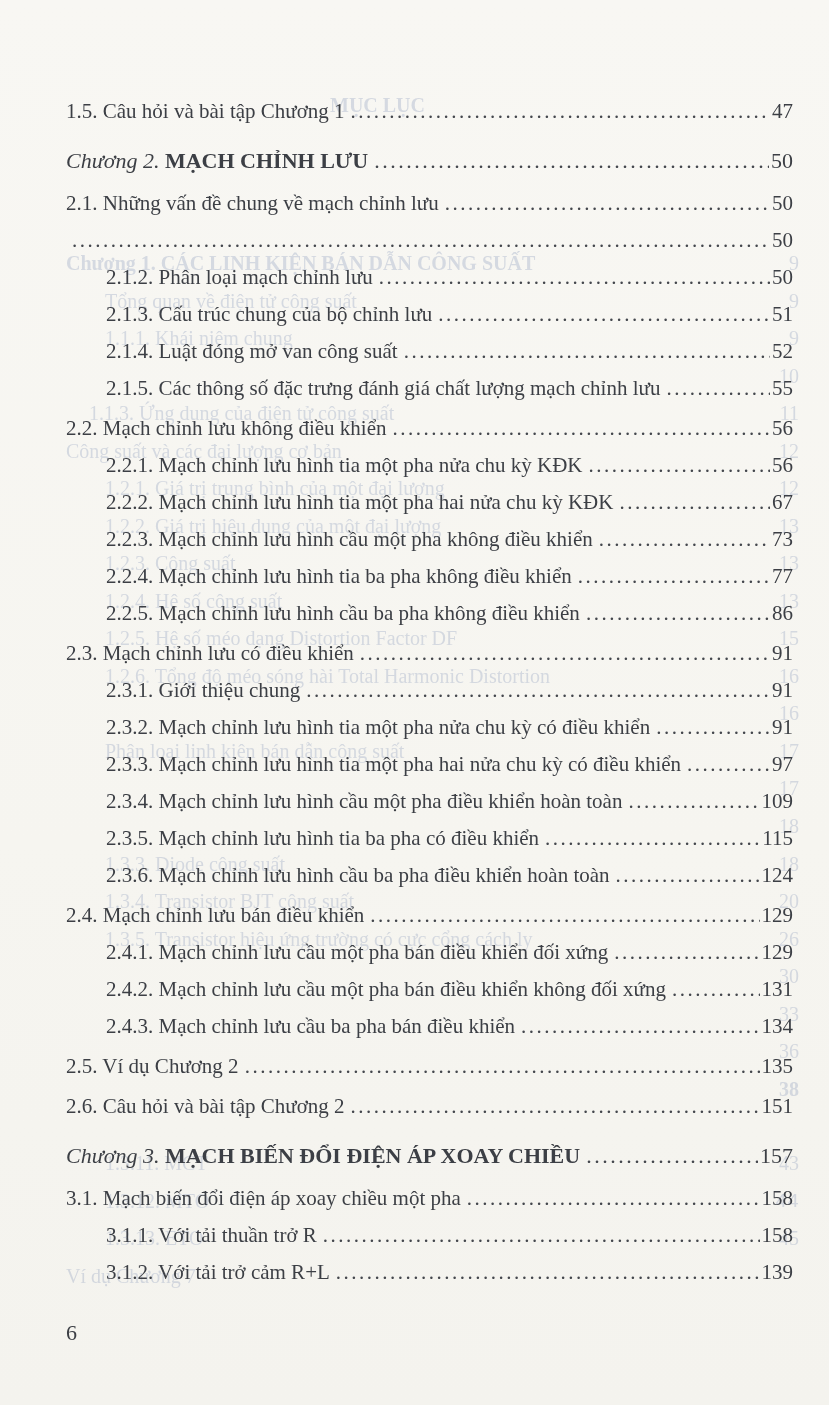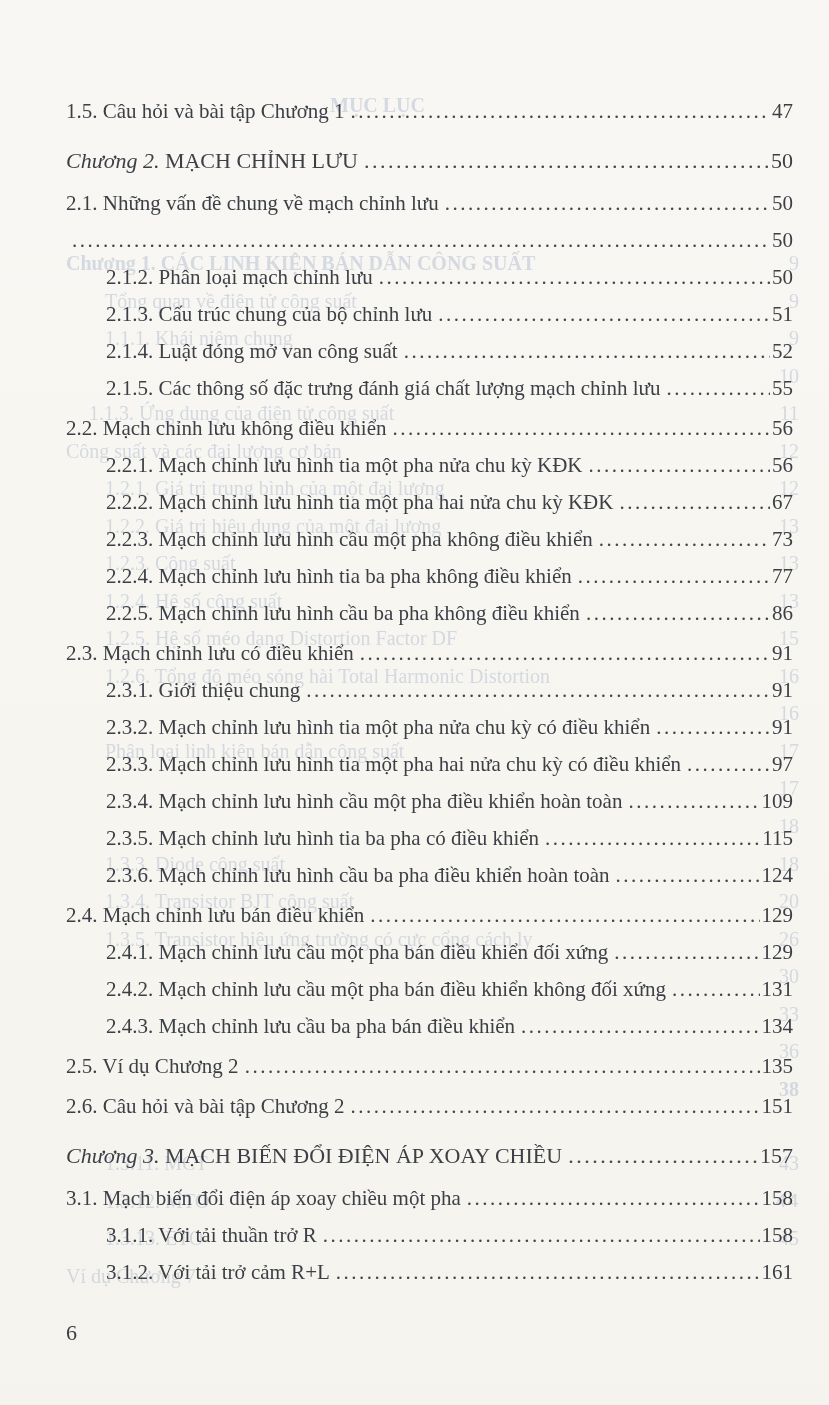--- a/index.html
+++ b/index.html
@@ -65,21 +65,21 @@
   }
   .entry.chapter {
     margin-top: 12px;
     margin-bottom: 6px;
     font-size: 22px;
   }
   .cpfx {
     font-style: italic;
   }
   .cttl {
-    font-weight: normal;
+    font-weight: bold;
     font-style: normal;
   }
   .dots {
     flex: 1 1 auto;
     min-width: 4px;
     overflow: hidden;
     margin: 0 2px 0 6px;
     letter-spacing: 2.5px;
     color: #44474d;
   }
@@ -296,17 +296,17 @@
         <span class="pg">158</span>
       </div>
       <div class="entry sub">
         <span class="label">3.1.1. Với tải thuần trở R</span>
         <span class="dots"></span>
         <span class="pg">158</span>
       </div>
       <div class="entry sub">
         <span class="label">3.1.2. Với tải trở cảm R+L</span>
         <span class="dots"></span>
-        <span class="pg">161</span>
+        <span class="pg">139</span>
       </div>
     </main>
   <div class="page-number">6</div>
 </div>
 
 </body></html>

